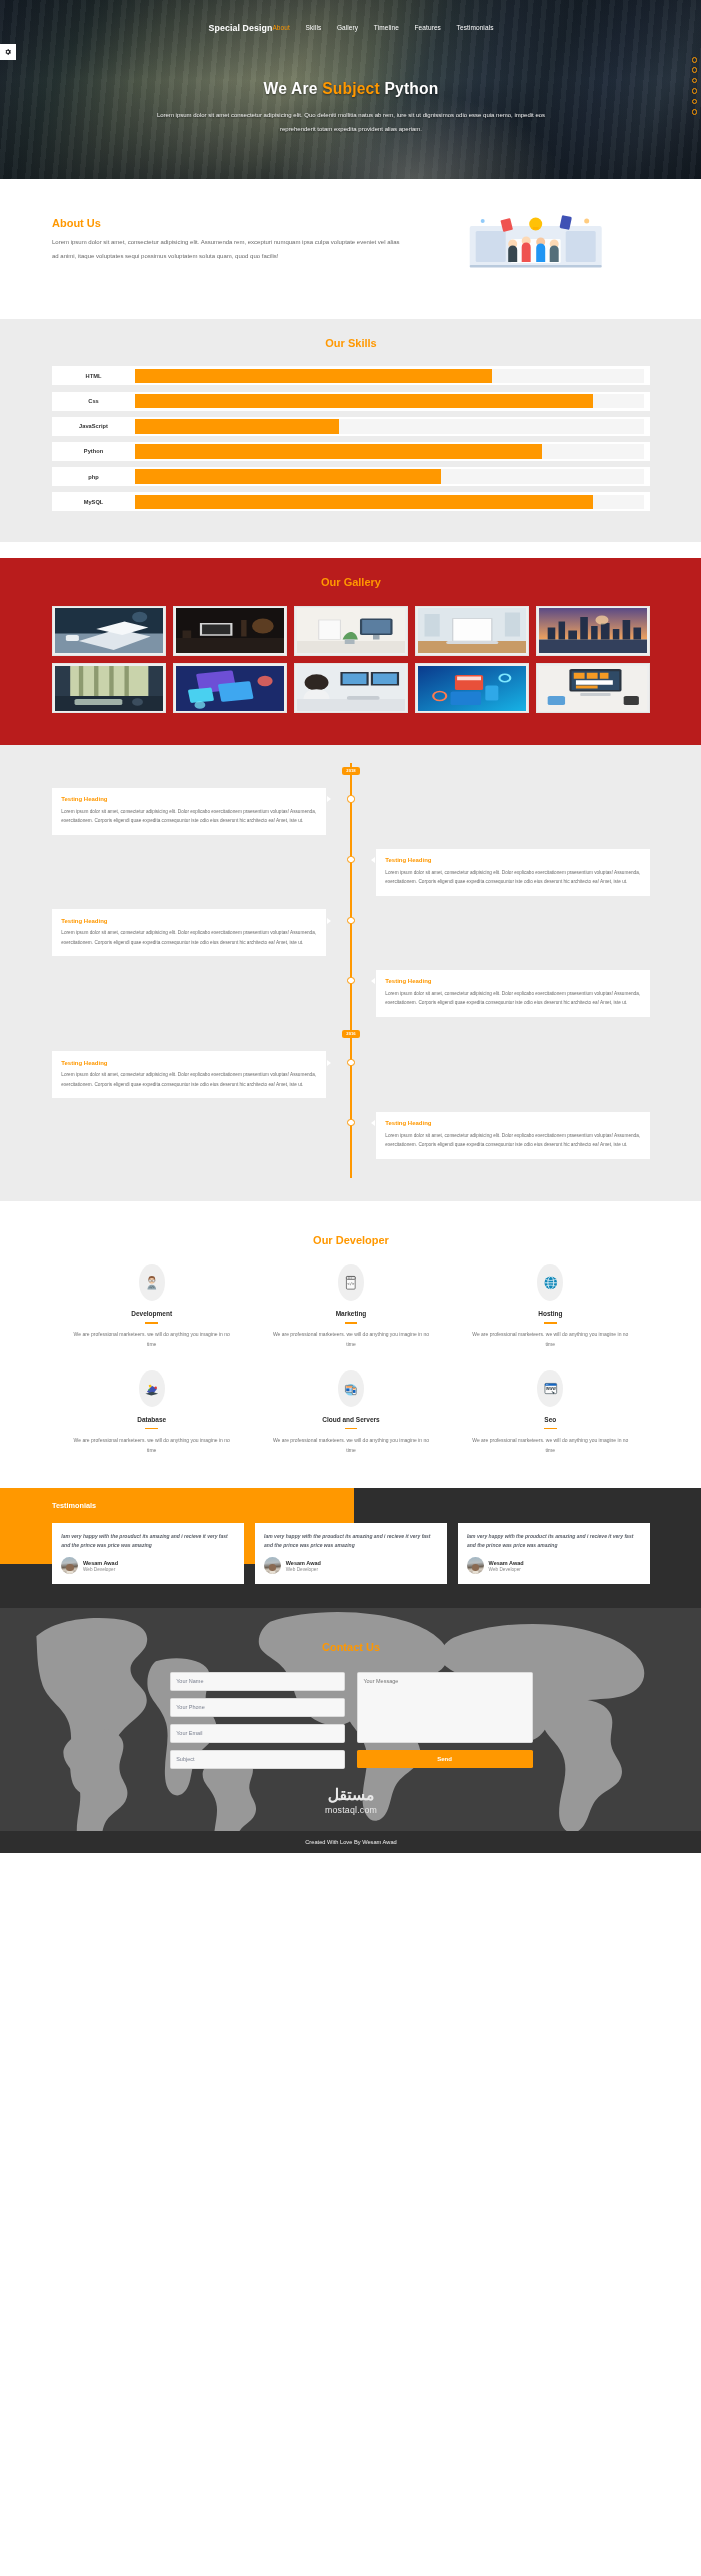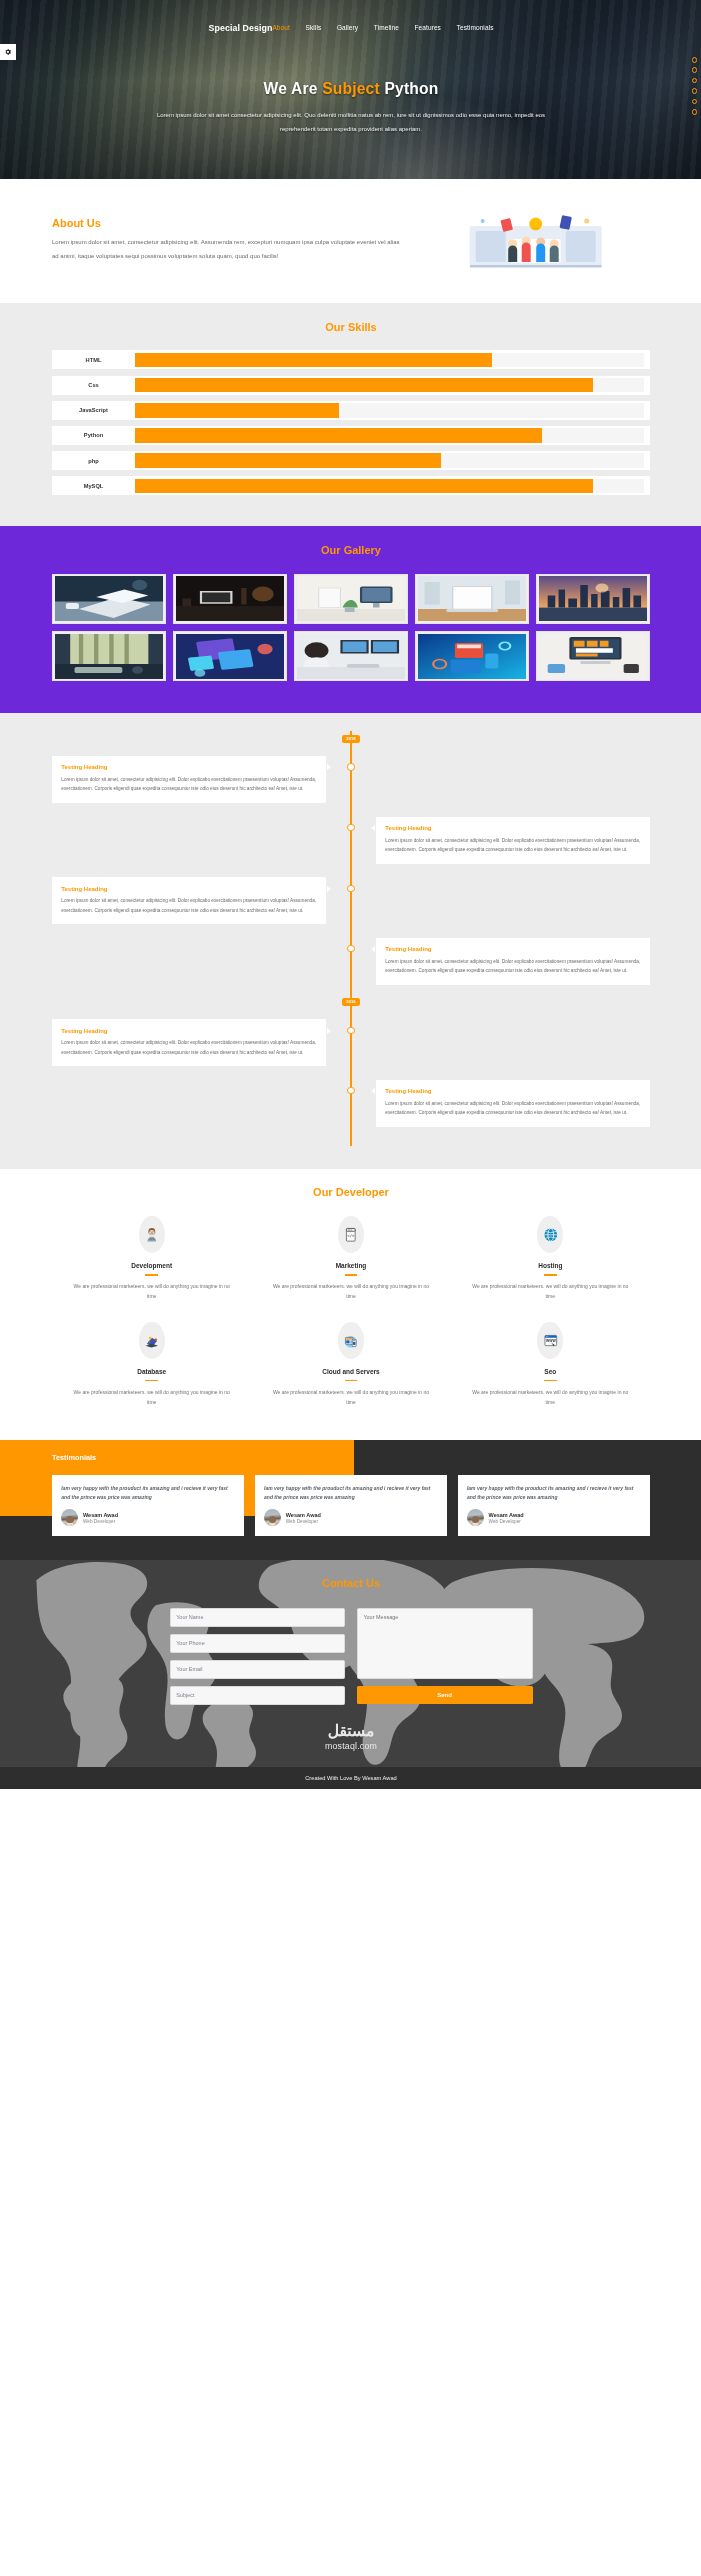--- a/index.html
+++ b/index.html
@@ -69,20 +69,21 @@
   }
   .bullets span{
     display:block;width:5.7px;height:5.7px;border-radius:50%;
     border:1px solid #ff9800;
   }
 
   
   .sec-title{
     text-align:center;color:#ff9800;font-size:11px;font-weight:bold;
     padding:17.7px 0 0;
+    margin-top:16px;
   }
 
   
   .about{background:#fff;padding:22px 0 24px;}
   .about-row{display:flex;align-items:center;gap:15.6px;}
   .about-left{width:353px;}
   .about-h{color:#ff9800;font-size:11px;font-weight:bold;margin-bottom:7.3px;}
   .about-p{font-size:6px;line-height:2.25;color:#6b6b6b;}
   .about-art{
     flex:1;height:62px;position:relative;
@@ -97,21 +98,21 @@
   }
   .skill-name{
     width:83px;text-align:center;font-size:5.7px;font-weight:bold;color:#333;
   }
   .skill-track{
     flex:1;height:14.5px;background:#f5f5f5;margin-right:5.7px;position:relative;
   }
   .skill-fill{height:100%;background:#ff9800;}
 
   
-  .gallery{background:#6d28d9;padding:0 0 24px;}
+  .gallery{background:#b91c1c;padding:0 0 24px;}
   .gal-grid{
     margin-top:17.7px;display:grid;grid-template-columns:repeat(5,1fr);gap:7.3px;
   }
   .gal-cell{background:#eee;padding:1.6px;border:0.5px solid #e4e4e4;}
   .gal-img{width:100%;height:45px;display:block;}
 
   
   .timeline{background:#ececec;padding:17.7px 0 23px;position:relative;}
   .tl-inner{position:relative;width:598px;margin:0 auto;padding:4.2px 0 5.2px;}
   .tl-axis{

